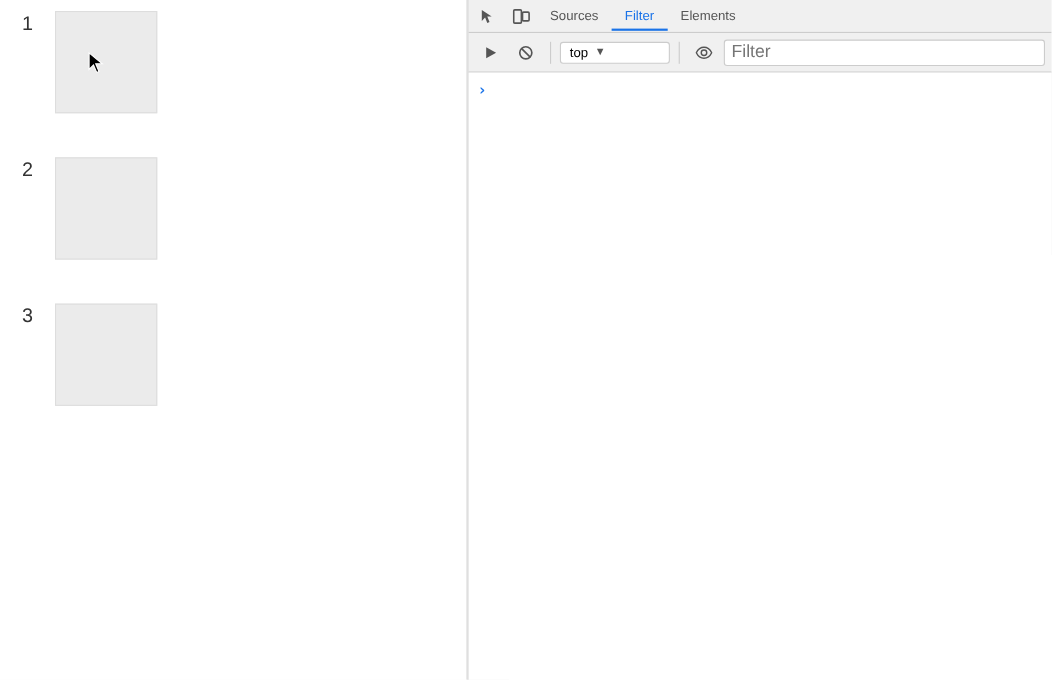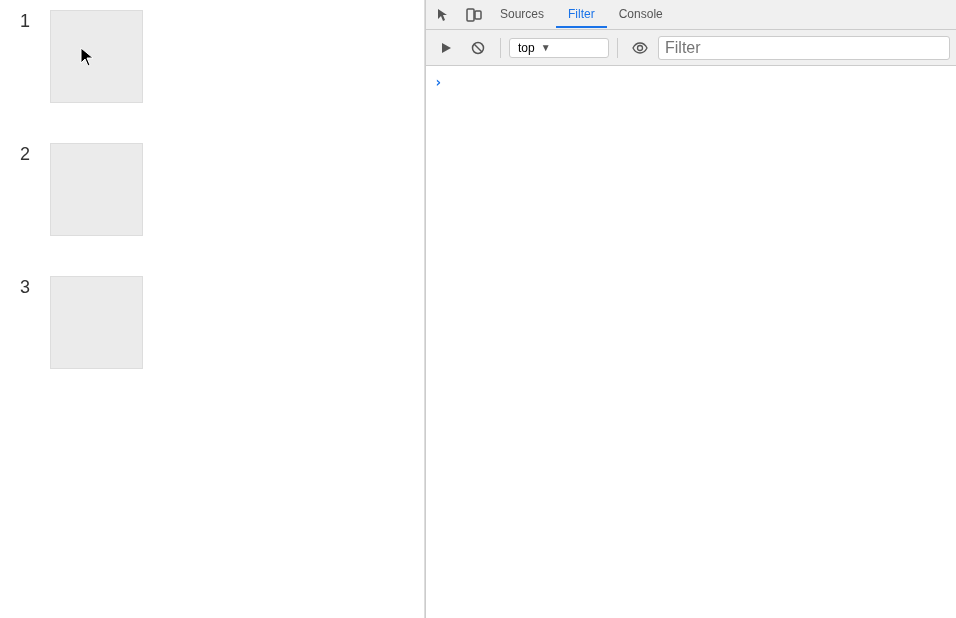--- a/index.html
+++ b/index.html
@@ -244,21 +244,21 @@
 
         <svg width="16" height="16" viewBox="0 0 16 16" fill="none" xmlns="http://www.w3.org/2000/svg">
           <rect x="1" y="2" width="7" height="12" rx="1" stroke="#555" stroke-width="1.5" fill="none"></rect>
           <rect x="9" y="4" width="6" height="8" rx="1" stroke="#555" stroke-width="1.5" fill="none"></rect>
         </svg>
       </button>
     </div>
 
     <div class="tab-item">Sources</div>
     <div class="tab-item active">Filter</div>
-    <div class="tab-item">Console</div>
+    <div class="tab-item">Elements</div>
   </div>
 
   <div class="devtools-toolbar">
 
     <button class="toolbar-btn" title="Play">
       <svg width="14" height="14" viewBox="0 0 14 14" fill="none" xmlns="http://www.w3.org/2000/svg">
         <polygon points="3,2 12,7 3,12" fill="#555"></polygon>
       </svg>
     </button>
 

